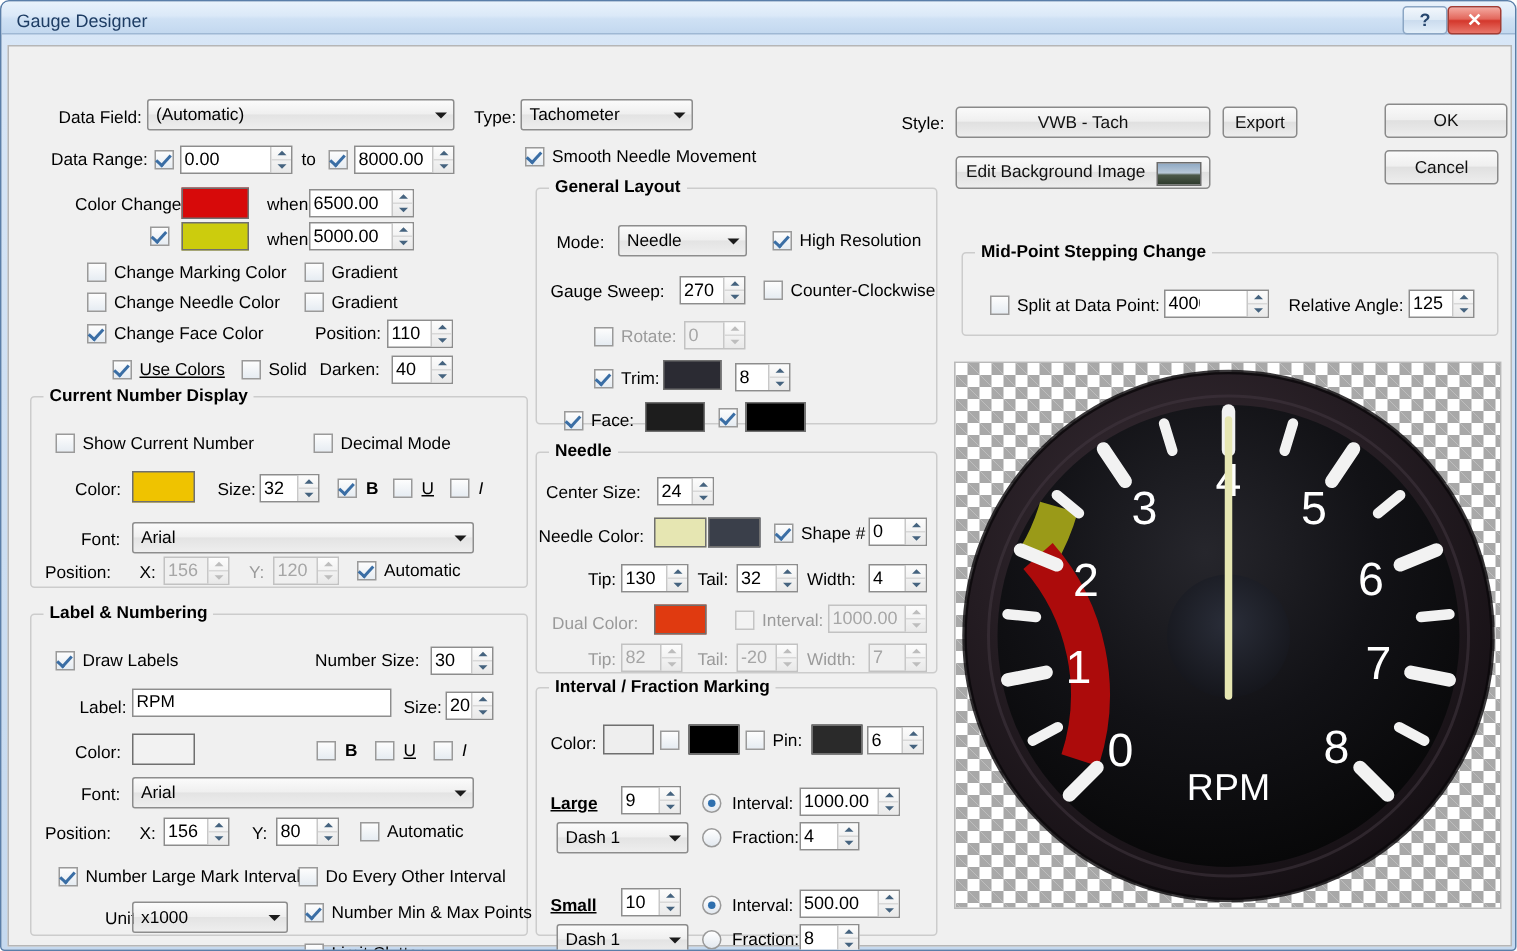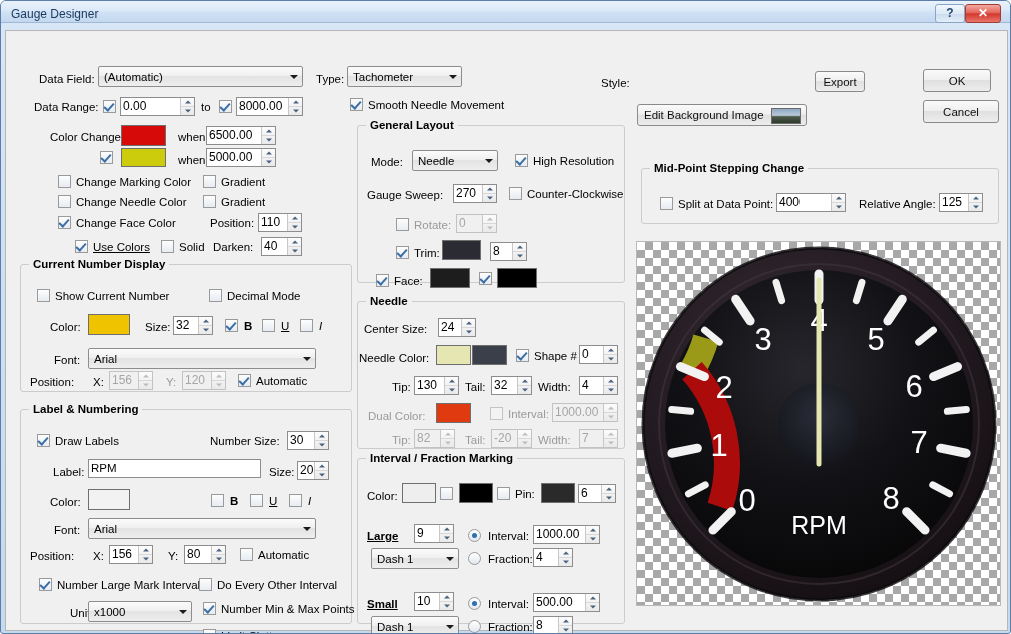--- a/index.html
+++ b/index.html
@@ -167,22 +167,23 @@
       <div class="carrow"></div>
     </div>
 
     <div class="lbl" style="left:310px; top:41px;">Type:</div>
     <div class="combo" style="left:341px; top:35px; width:115px;">
       <div class="ctext">Tachometer</div>
       <div class="carrow"></div>
     </div>
 
     <div class="lbl" style="left:595px; top:45px;">Style:</div>
+    <div class="btn" style="left:631px; top:40px; width:170px; height:21px;">VWB - Tach</div>
     <div class="btn" style="left:809px; top:40px; width:50px; height:21px;">Export</div>
-    <div class="btn" style="left:917px; top:38px; width:68px; height:23px;">OK</div>
+    <div class="btn" style="left:917px; top:38px; width:82px; height:23px;">OK</div>
     <div class="btn" style="left:917px; top:69px; width:76px; height:23px;">Cancel</div>
 
     <div class="btn" style="left:631px; top:73px; width:170px; height:22px; justify-content:flex-start; padding-left:6px;">
       <span>Edit Background Image</span>
       <span style="position:absolute; right:5px; top:3px; width:30px; height:16px; border:1px solid #6b6b6b; background:linear-gradient(180deg,#8fa9c4 0%, #b9c9d8 45%, #4d5a4a 55%, #2e3a2c 100%);"></span>
     </div>
 
     <div class="lbl" style="left:28px; top:69px;">Data Range:</div>
     <div class="cbx on" style="left:97px; top:69px;"></div>
     <div class="spin" style="left:114px; top:66px; width:75px;">

